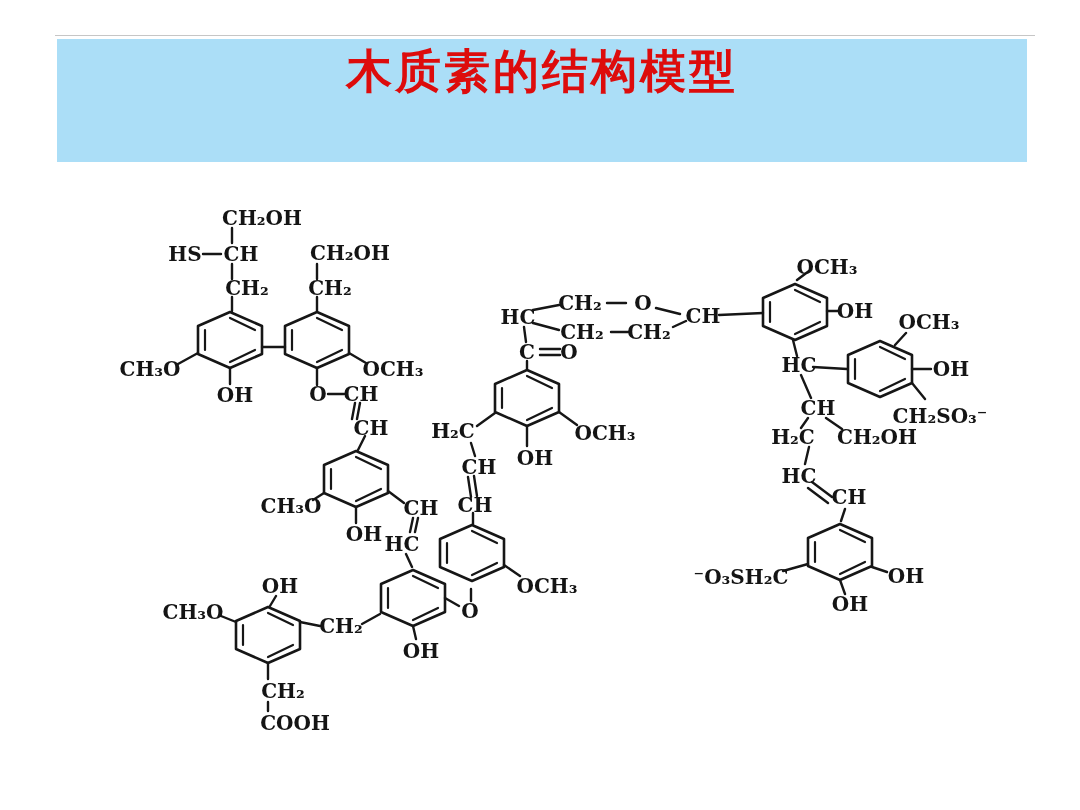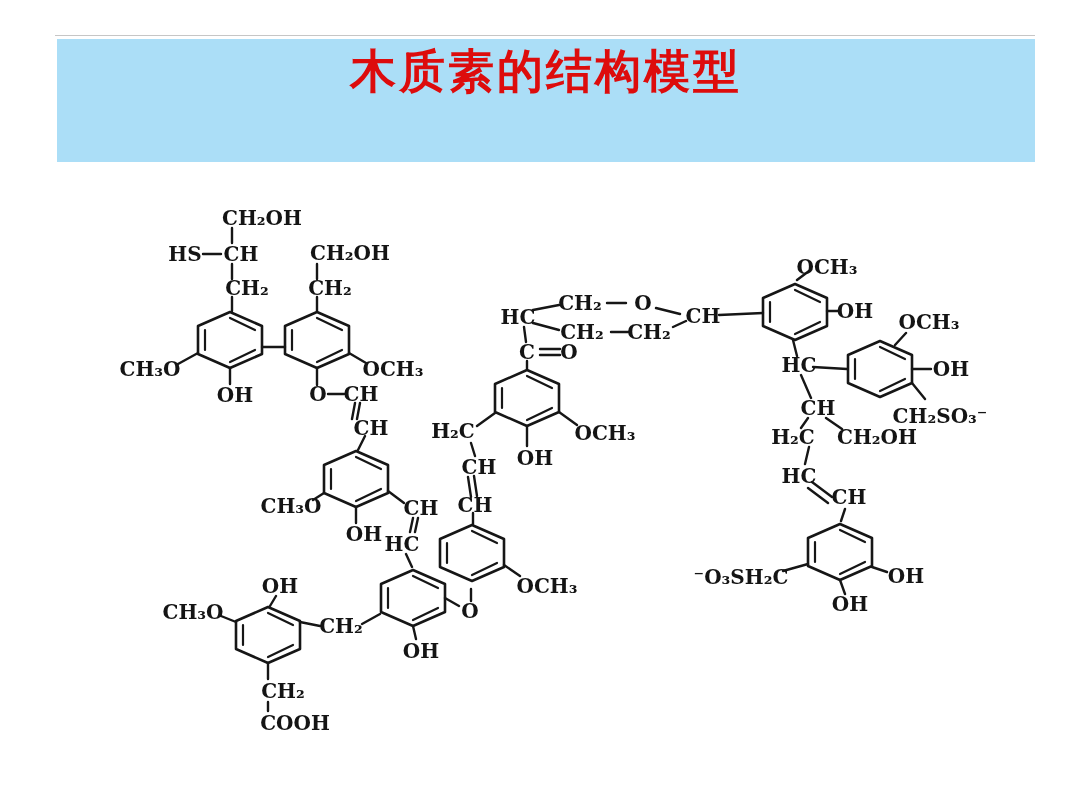--- a/index.html
+++ b/index.html
@@ -1,19 +1,19 @@
 <!DOCTYPE html>
 <html><head>
 <meta charset="utf-8">
 <style>
   html,body{margin:0;padding:0;background:#ffffff;}
   #slide{position:relative;width:1080px;height:810px;background:#ffffff;overflow:hidden;
          font-family:"DejaVu Serif", serif;}
   #top-hairline{position:absolute;left:55px;top:35px;width:980px;height:1px;background:#c6c6c6;}
-  #title-band{position:absolute;left:57px;top:39px;width:970px;height:123px;background:#abdef7;padding-left:8px;}
+  #title-band{position:absolute;left:57px;top:39px;width:970px;height:123px;background:#abdef7;}
   #slide-title{position:absolute;left:0;top:8px;width:100%;text-align:center;
                font-family:"DejaVu Sans", sans-serif;font-weight:bold;font-size:46px;
                color:#dd0c0c;letter-spacing:3px;line-height:1.05;}
   svg{position:absolute;left:0;top:0;}
   .ring{fill:none;stroke:#161616;stroke-width:2.6;stroke-linejoin:round;}
   .ring-inner{fill:none;stroke:#161616;stroke-width:2.2;stroke-linecap:round;}
   .bonds{fill:none;stroke:#161616;stroke-width:2.4;stroke-linecap:round;}
   .lbl{font-family:"DejaVu Serif", serif;font-weight:bold;font-size:20px;fill:#141414;
        text-anchor:middle;dominant-baseline:central;}
 </style>

